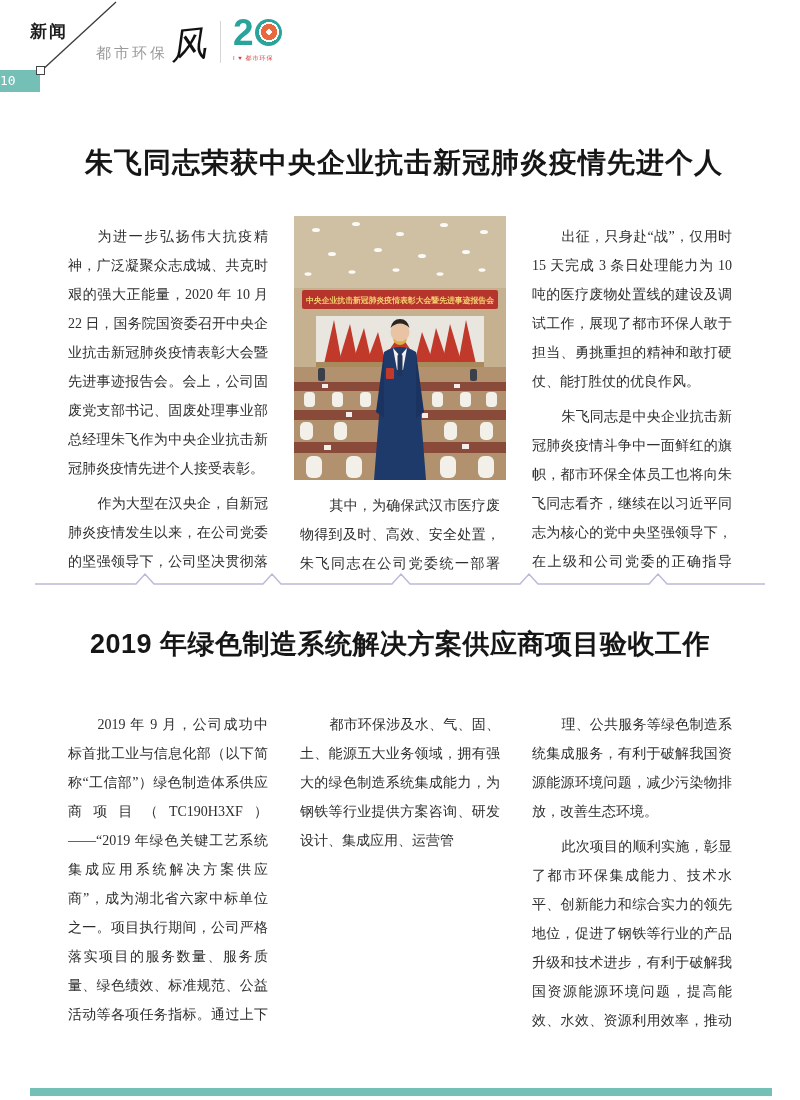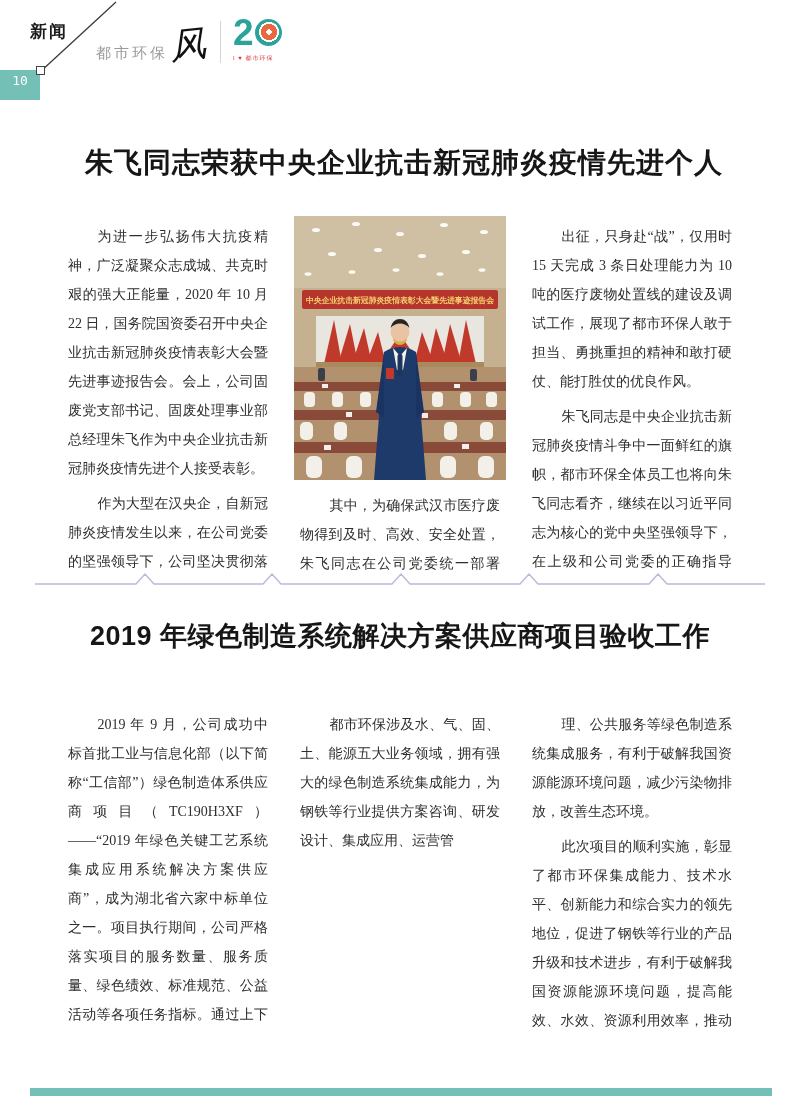--- a/index.html
+++ b/index.html
@@ -4,23 +4,23 @@
 <style>
   html,body{margin:0;padding:0;background:#fff;}
   .page{position:relative;width:800px;height:1100px;background:#ffffff;overflow:hidden;
         font-family:"Liberation Serif",serif;color:#2b2b2b;}
 
   
   .hdr{position:absolute;left:0;top:0;width:100%;height:130px;}
   .hdr-line{position:absolute;left:0;top:0;}
   .section-label{position:absolute;left:30px;top:20px;font-family:"Liberation Sans",sans-serif;
         font-weight:bold;font-size:17px;color:#1c1c1c;letter-spacing:2px;}
-  .pagenum-box{position:absolute;left:0;top:70px;width:40px;height:30px;background:#74c0b7;
+  .pagenum-box{position:absolute;left:0;top:70px;width:40px;height:22px;background:#74c0b7;
         color:#ffffff;font-family:"DejaVu Sans Mono",monospace;font-size:13px;line-height:22px;
-        text-align:center;}
+        }
   .corner-sq{position:absolute;left:36px;top:66px;width:7px;height:7px;background:#ffffff;
         border:1px solid #444;}
   .brand{position:absolute;left:96px;top:14px;display:flex;align-items:flex-end;}
   .brand-name{color:#9b9b9b;font-size:15px;letter-spacing:3px;margin-top:14px;}
   .brand-mark{font-family:"DejaVu Serif",serif;font-style:italic;font-size:36px;color:#111;
         margin-left:2px;transform:rotate(-6deg);line-height:1;}
   .brand-divider{width:1px;height:42px;background:#d5d5d5;margin:0 12px 0 14px;}
   .anniv{display:flex;flex-direction:column;align-items:flex-start;}
   .anniv-num-row{display:flex;align-items:center;}
   .anniv-2{font-family:"Liberation Sans",sans-serif;font-weight:bold;font-size:37px;
@@ -30,21 +30,21 @@
   .anniv-tagline{font-family:"Liberation Sans",sans-serif;font-size:6px;color:#d63a3a;
         margin-top:3px;letter-spacing:1px;}
 
   
   .title1{position:absolute;left:0;top:140px;width:100%;text-align:center;
         font-family:"Liberation Sans",sans-serif;font-weight:bold;font-size:28px;color:#161616;
         letter-spacing:1px;margin:4px;}
   .title2{position:absolute;left:0;top:606px;width:100%;text-align:center;
         font-family:"Liberation Sans",sans-serif;font-weight:bold;color:#161616;margin:0;}
   .title2 .t2l1{font-size:27px;letter-spacing:1px;display:block;}
-  .title2 .t2l2{font-size:27px;letter-spacing:0.5px;display:block;margin-top:12px;}
+  .title2 .t2l2{font-size:27px;letter-spacing:0.5px;display:block;margin-top:20px;}
 
   
   .cols{position:absolute;left:62px;width:676px;display:flex;gap:20px;}
   .cols1{top:216px;height:356px;}
   .cols2{top:704px;height:330px;}
   .col{width:212px;overflow:hidden;}
   .col p{margin:6px;font-size:14px;line-height:29px;text-align:justify;text-indent:2.1em;
         color:#2e2e2e;}
 
   

